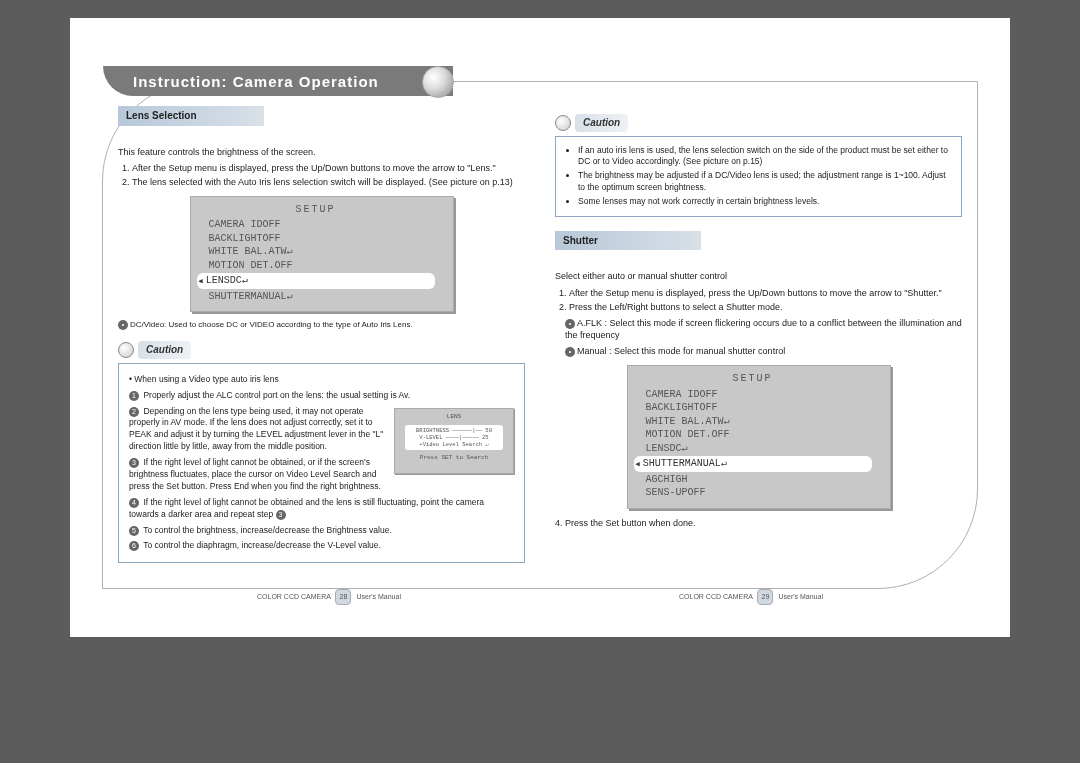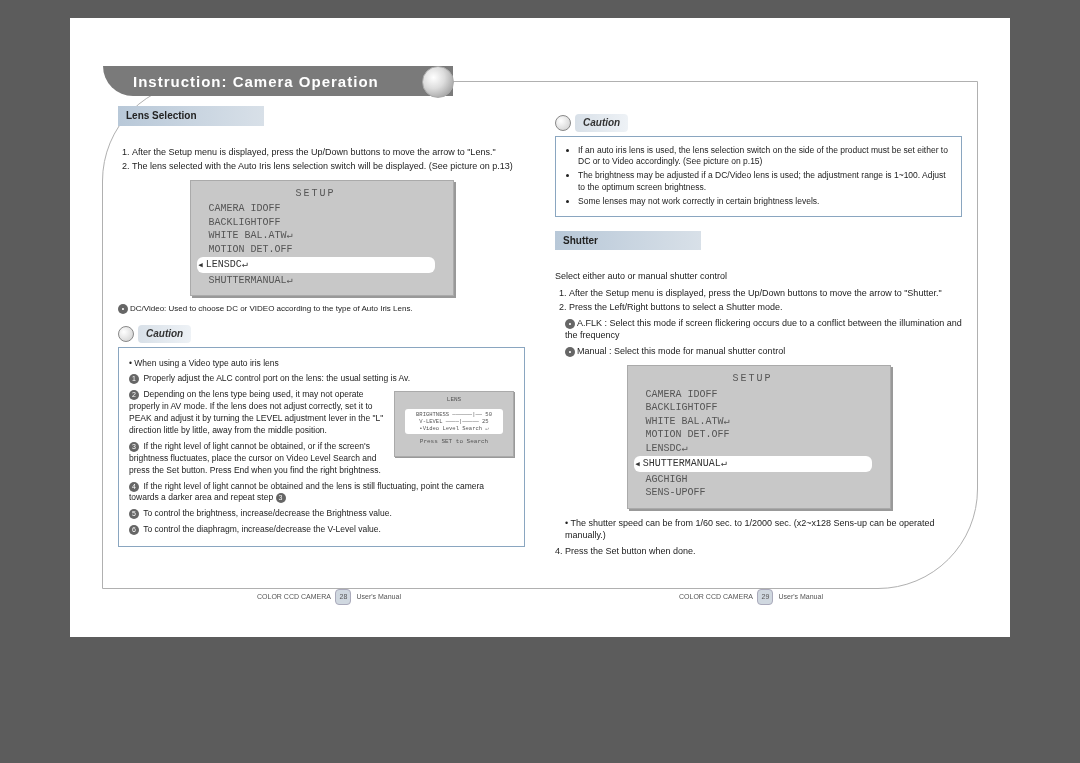--- a/index.html
+++ b/index.html
@@ -220,20 +220,21 @@
   <div class="inner-border"></div>
   <div class="header-bar">
     <span>Instruction: Camera Operation</span>
   </div>
   <div class="header-circle"></div>
 
   <div class="columns">
 
     <div class="col">
       <div class="section-hd">Lens Selection</div>
+      <p>This feature controls the brightness of the screen.</p>
       <ol>
         <li>After the Setup menu is displayed, press the Up/Down buttons to move the arrow to "Lens."</li>
         <li>The lens selected with the Auto Iris lens selection switch will be displayed. (See picture on p.13)</li>
       </ol>
       <div class="setup-panel" id="setup-left">
         <div class="setup-title">SETUP</div>
       <div class="setup-row">
             <span class="k">CAMERA ID</span>
             <span class="v">OFF</span>
           </div>
@@ -344,23 +345,20 @@
           <div class="setup-row">
             <span class="k">AGC</span>
             <span class="v">HIGH</span>
           </div>
           <div class="setup-row">
             <span class="k">SENS-UP</span>
             <span class="v">OFF</span>
           </div>
         </div>
 
-      <div class="sub-bullets">
-          <p>• <span>The shutter speed can be from 1/60 sec. to 1/2000 sec. (x2~x128 Sens-up can be operated manually.)</span></p>
-        </div>
       <p>4. <span>Press the Set button when done.</span></p>
     </div>
   </div>
 
   <div class="footer-row">
     <div class="fcol">
       <span>COLOR CCD CAMERA</span>
       <span class="pgnum">28</span>
       <span>User's Manual</span>
     </div>

